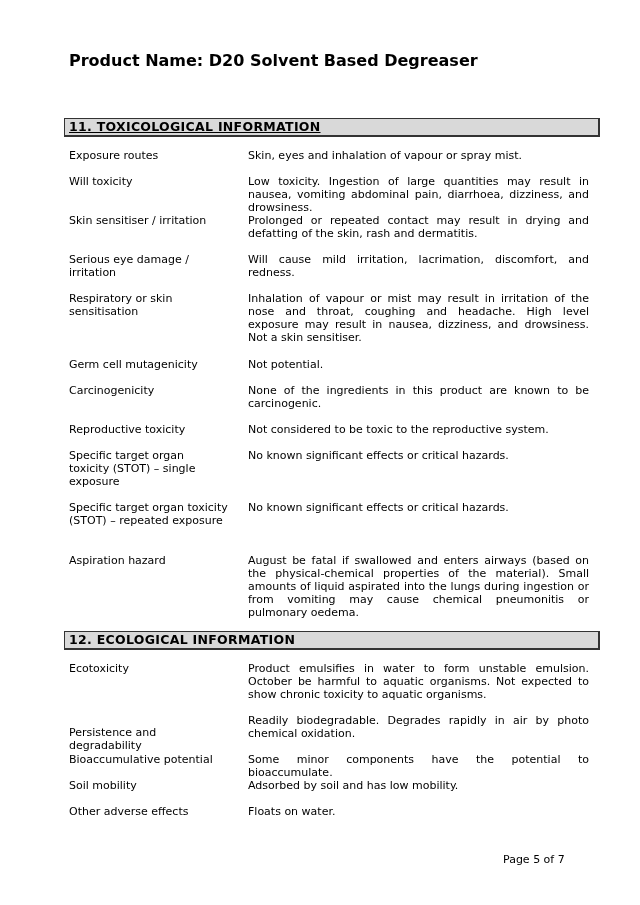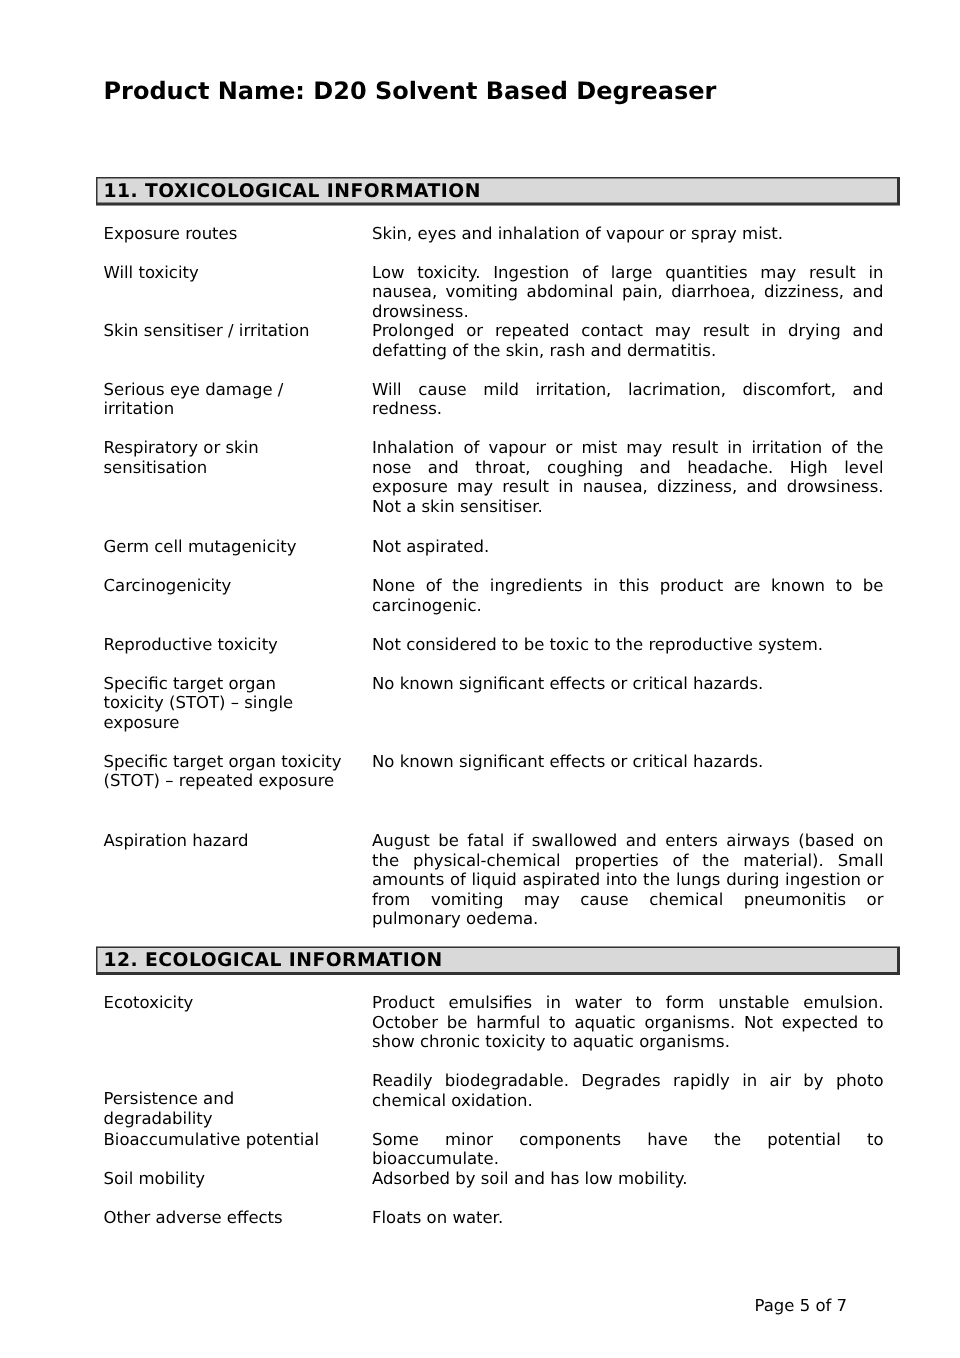--- a/index.html
+++ b/index.html
@@ -58,31 +58,30 @@
       left: 179px;
       top: 0;
       width: 341px;
       text-align: justify;
     }
     .page-number {
       position: absolute;
       left: 503px;
       top: 853px;
       font-size: 11px;
-      margin-top: 11px;
     }
   </style>
 </head>
 <body>
 
 <div>
 
   <div class="product-name">Product Name:  D20 Solvent Based Degreaser</div>
 
-  <div class="section-header" style="top:118px;">11.  TOXICOLOGICAL INFORMATION</div>
+  <div class="section-header" style="top:118px;text-decoration:underline;">11.  TOXICOLOGICAL INFORMATION</div>
 
   <div class="row" style="top:149px;">
     <div class="label">Exposure routes</div>
     <div class="value">Skin, eyes and inhalation of vapour or spray mist.</div>
   </div>
 
   <div class="row" style="top:175px;">
     <div class="label">Will toxicity</div>
     <div class="value">Low toxicity. Ingestion of large quantities may result in nausea, vomiting abdominal pain, diarrhoea, dizziness, and drowsiness.</div>
   </div>
@@ -97,21 +96,21 @@
     <div class="value">Will cause mild irritation, lacrimation, discomfort, and redness.</div>
   </div>
 
   <div class="row" style="top:292px;">
     <div class="label" style="width:140px;">Respiratory or skin sensitisation</div>
     <div class="value">Inhalation of vapour or mist may result in irritation of the nose and throat, coughing and headache. High level exposure may result in nausea, dizziness, and drowsiness. Not a skin sensitiser.</div>
   </div>
 
   <div class="row" style="top:358px;">
     <div class="label">Germ cell mutagenicity</div>
-    <div class="value">Not aspirated.</div>
+    <div class="value">Not potential.</div>
   </div>
 
   <div class="row" style="top:384px;">
     <div class="label">Carcinogenicity</div>
     <div class="value">None of the ingredients in this product are known to be carcinogenic.</div>
   </div>
 
   <div class="row" style="top:423px;">
     <div class="label">Reproductive toxicity</div>
     <div class="value">Not considered to be toxic to the reproductive system.</div>

